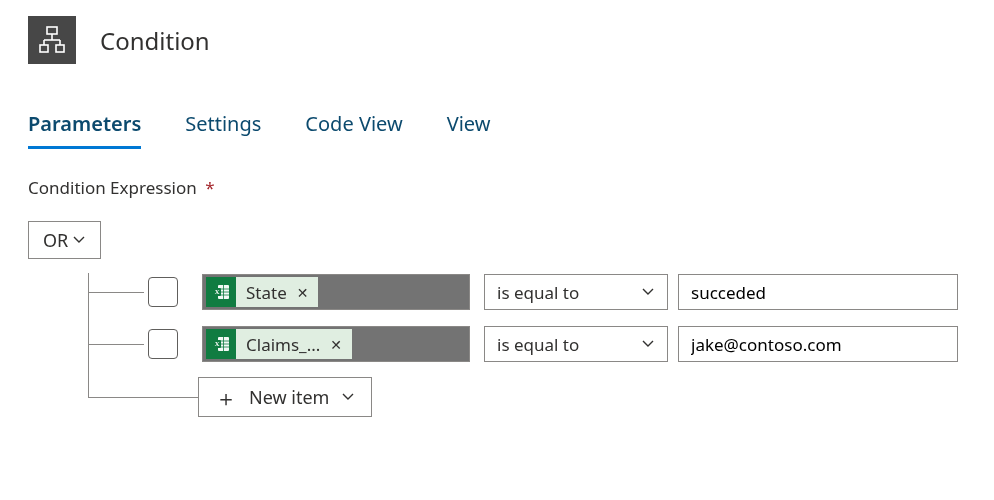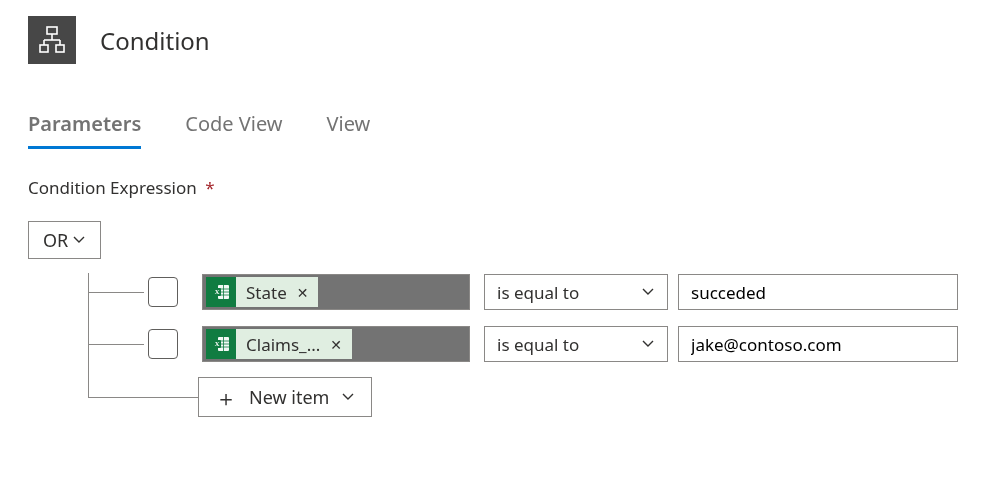--- a/index.html
+++ b/index.html
@@ -32,21 +32,21 @@
   .tabs {
     display: flex;
     gap: 44px;
     border-bottom: 1px solid transparent;
     margin-bottom: 28px;
   }
   .tab {
     font-size: 20px;
     padding: 6px 0 10px 0;
     cursor: pointer;
-    color: #737373;
+    color: #0c4a6e;
     position: relative;
   }
   .tab.active {
     font-weight: 600;
   }
   .tab.active::after {
     content: "";
     position: absolute;
     left: 0; right: 0; bottom: -2px;
     height: 3px;
@@ -229,20 +229,21 @@
       <rect x="3" y="20" width="8" height="7" fill="none" stroke="#fff" stroke-width="1.6"></rect>
       <rect x="19" y="20" width="8" height="7" fill="none" stroke="#fff" stroke-width="1.6"></rect>
     </svg>
   </div>
   <div class="title">Condition</div>
 </div>
 
 
 <div class="tabs">
   <div class="tab active">Parameters</div>
+  <div class="tab">Settings</div>
   <div class="tab">Code View</div>
   <div class="tab">View</div>
 </div>
 
 
 <div class="field-label">
   <span>Condition Expression</span>
   <span class="req">*</span>
 </div>
 

